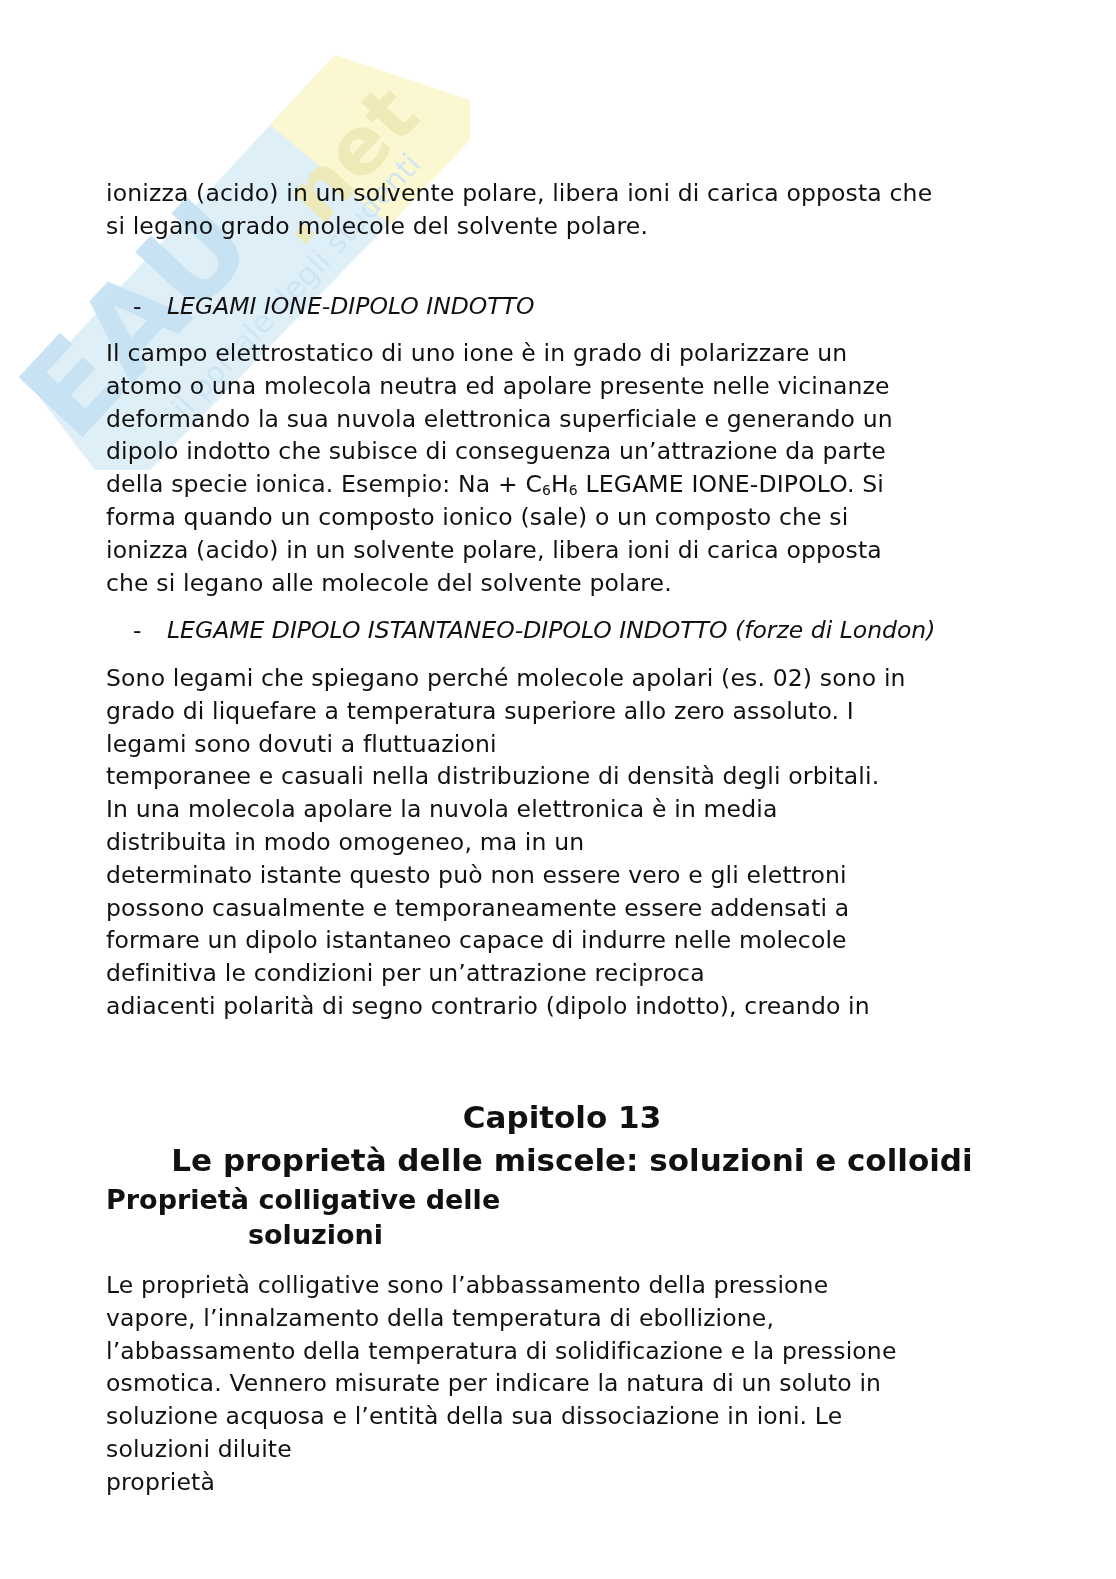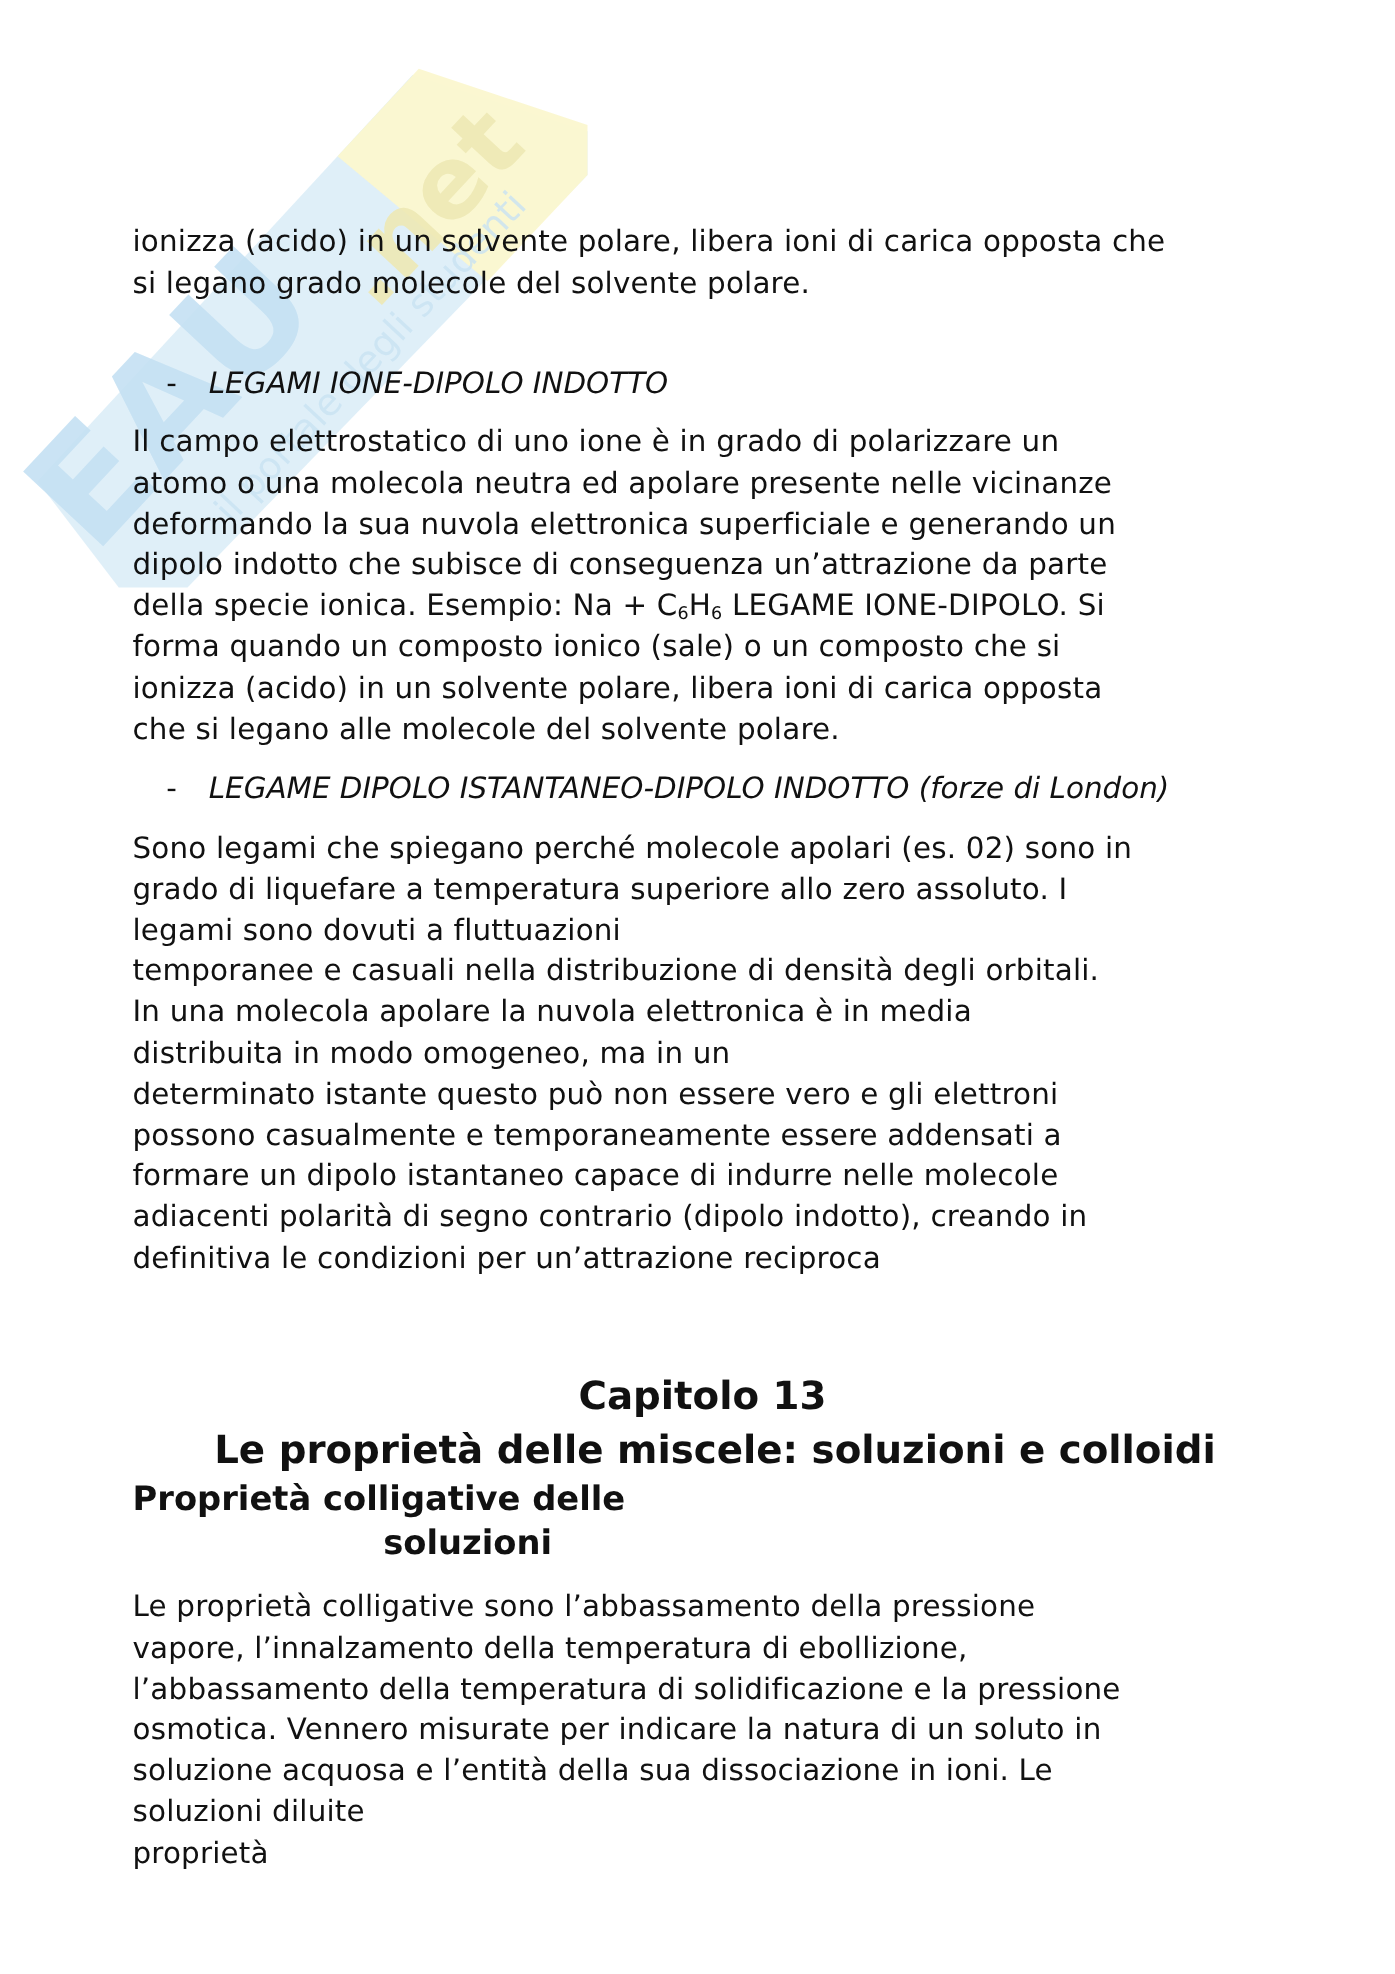--- a/index.html
+++ b/index.html
@@ -115,27 +115,27 @@
   <div class="para" style="top:662px;">
     <span class="line">Sono legami che spiegano perché molecole apolari (es. 02) sono in</span>
     <span class="line">grado di liquefare a temperatura superiore allo zero assoluto. I</span>
     <span class="line">legami sono dovuti a fluttuazioni</span>
     <span class="line">temporanee e casuali nella distribuzione di densità degli orbitali.</span>
     <span class="line">In una molecola apolare la nuvola elettronica è in media</span>
     <span class="line">distribuita in modo omogeneo, ma in un</span>
     <span class="line">determinato istante questo può non essere vero e gli elettroni</span>
     <span class="line">possono casualmente e temporaneamente essere addensati a</span>
     <span class="line">formare un dipolo istantaneo capace di indurre nelle molecole</span>
+    <span class="line">definitiva le condizioni per un’attrazione reciproca</span>
     <span class="line">adiacenti polarità di segno contrario (dipolo indotto), creando in</span>
-    <span class="line">definitiva le condizioni per un’attrazione reciproca</span>
   </div>
 
   <div class="chapter" style="top:1097px; padding-left:4px;">Capitolo 13</div>
   <div class="chapter" style="top:1140px;padding-left:14px;">Le proprietà delle miscele: soluzioni e colloidi</div>
-  <div class="section-title" style="top:1182px;text-align:center;">
+  <div class="section-title" style="top:1182px;">
     <span class="line1">Proprietà colligative delle</span>
     <span class="line2">soluzioni</span>
   </div>
   <div class="para" style="top:1269px;">
     <span class="line">Le proprietà colligative sono l’abbassamento della pressione</span>
     <span class="line">vapore, l’innalzamento della temperatura di ebollizione,</span>
     <span class="line">l’abbassamento della temperatura di solidificazione e la pressione</span>
     <span class="line">osmotica. Vennero misurate per indicare la natura di un soluto in</span>
     <span class="line">soluzione acquosa e l’entità della sua dissociazione in ioni. Le</span>
     <span class="line">soluzioni diluite</span>

